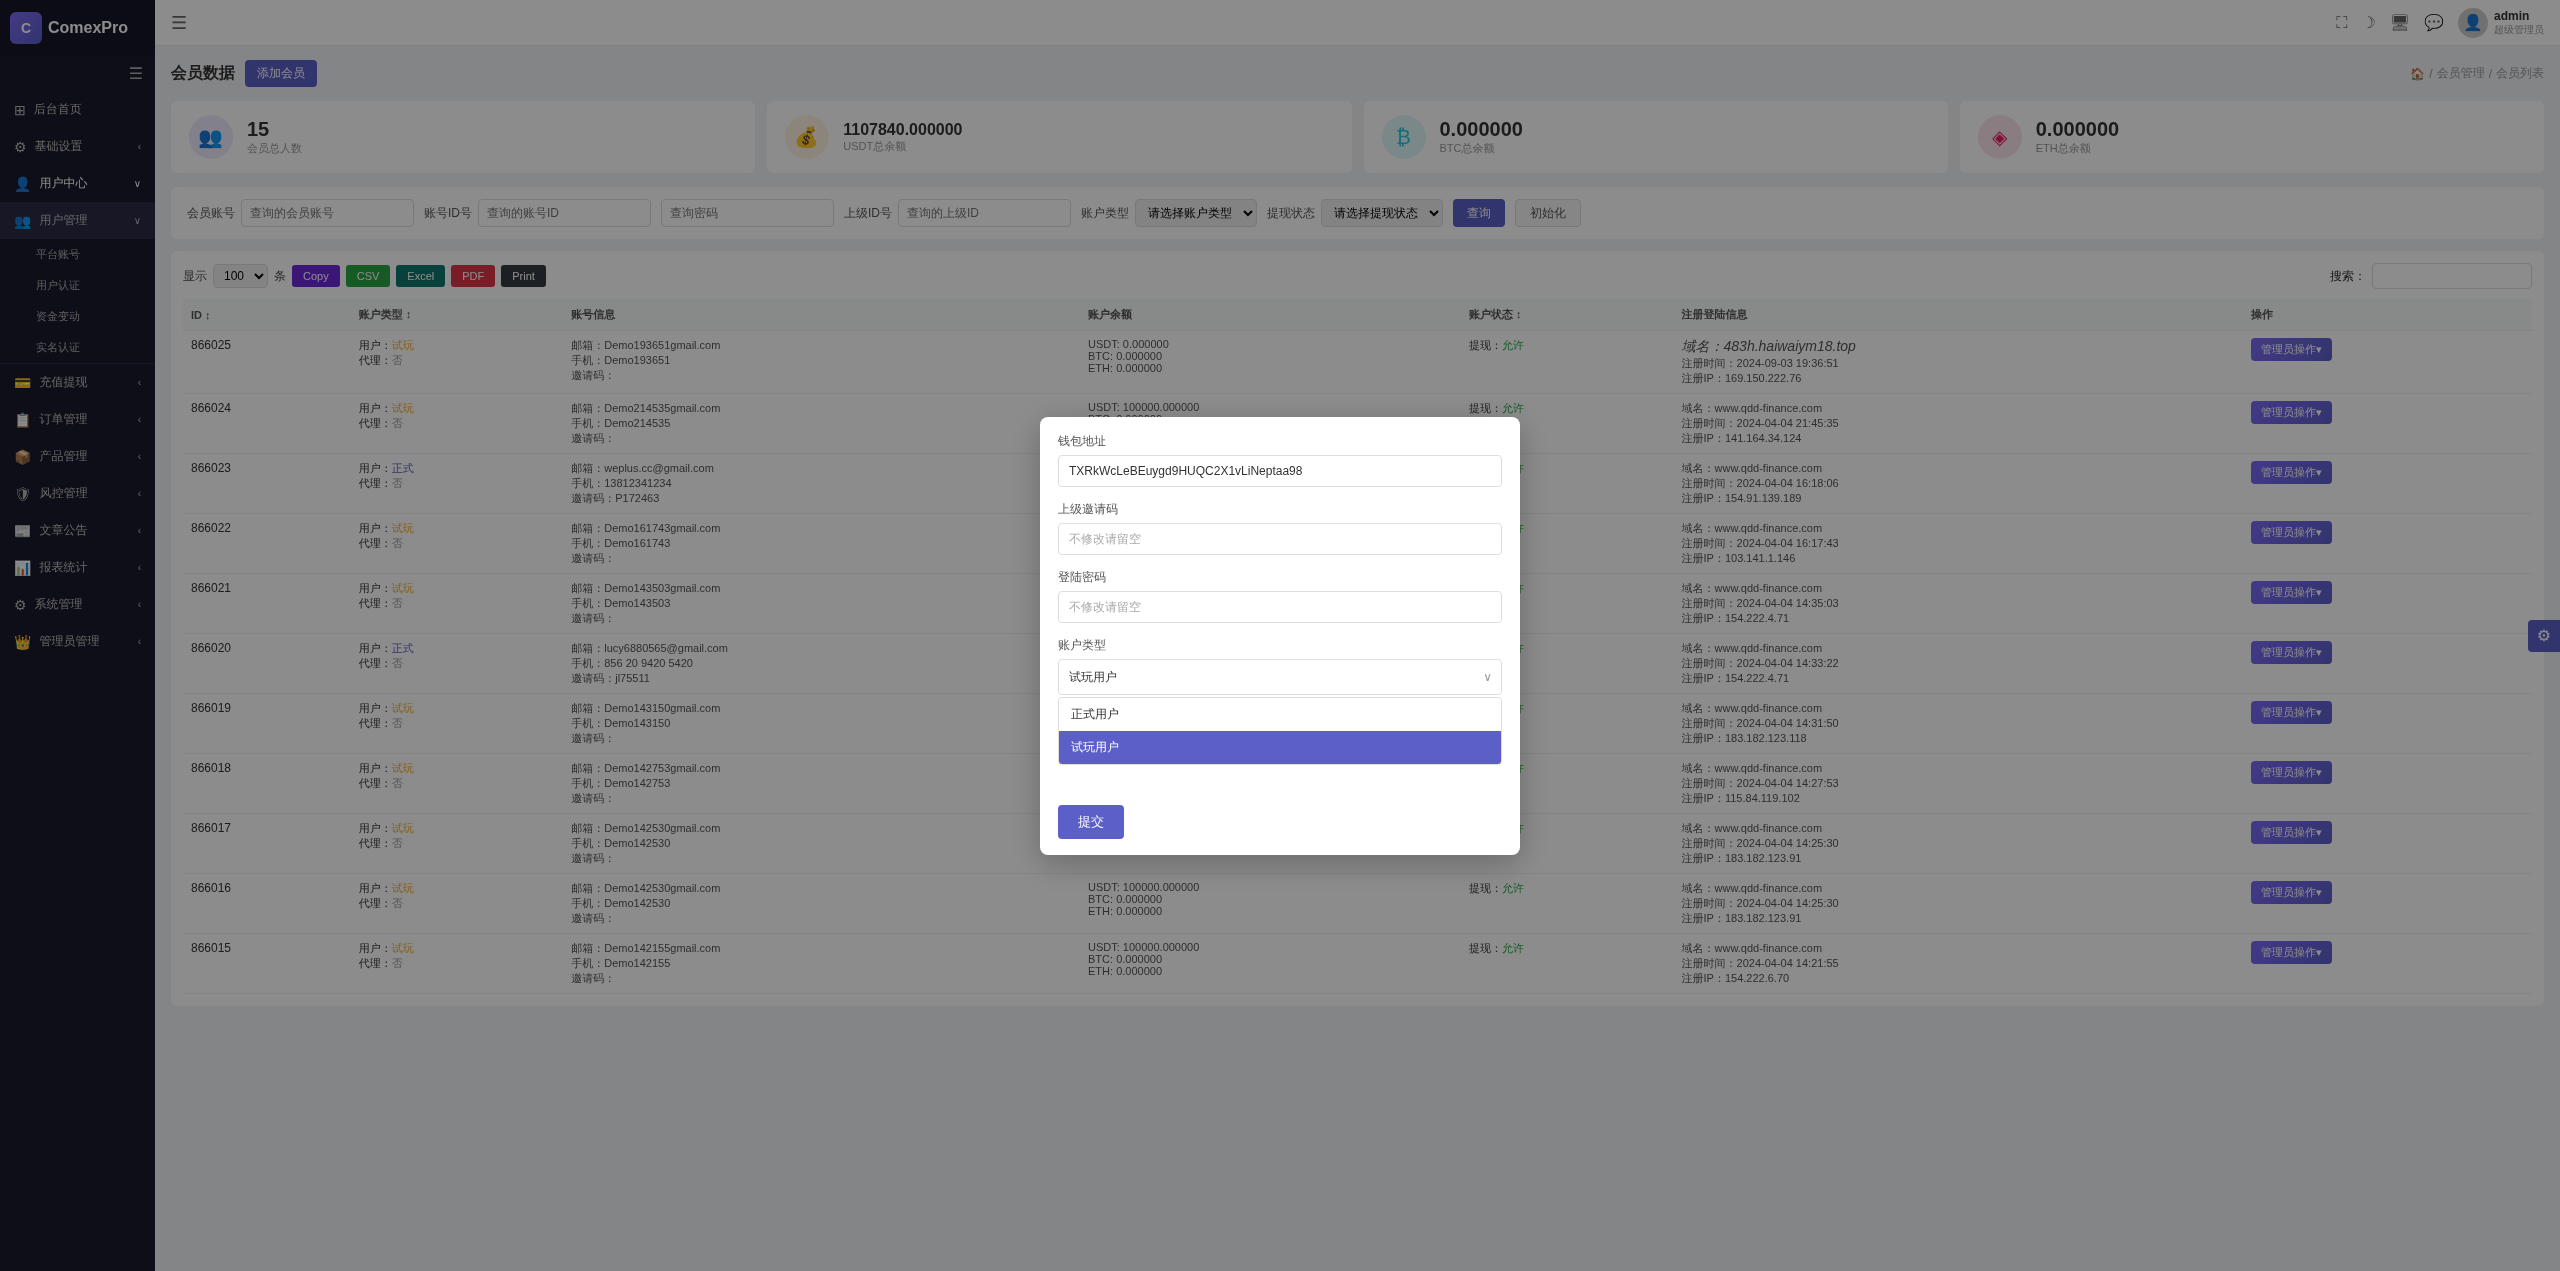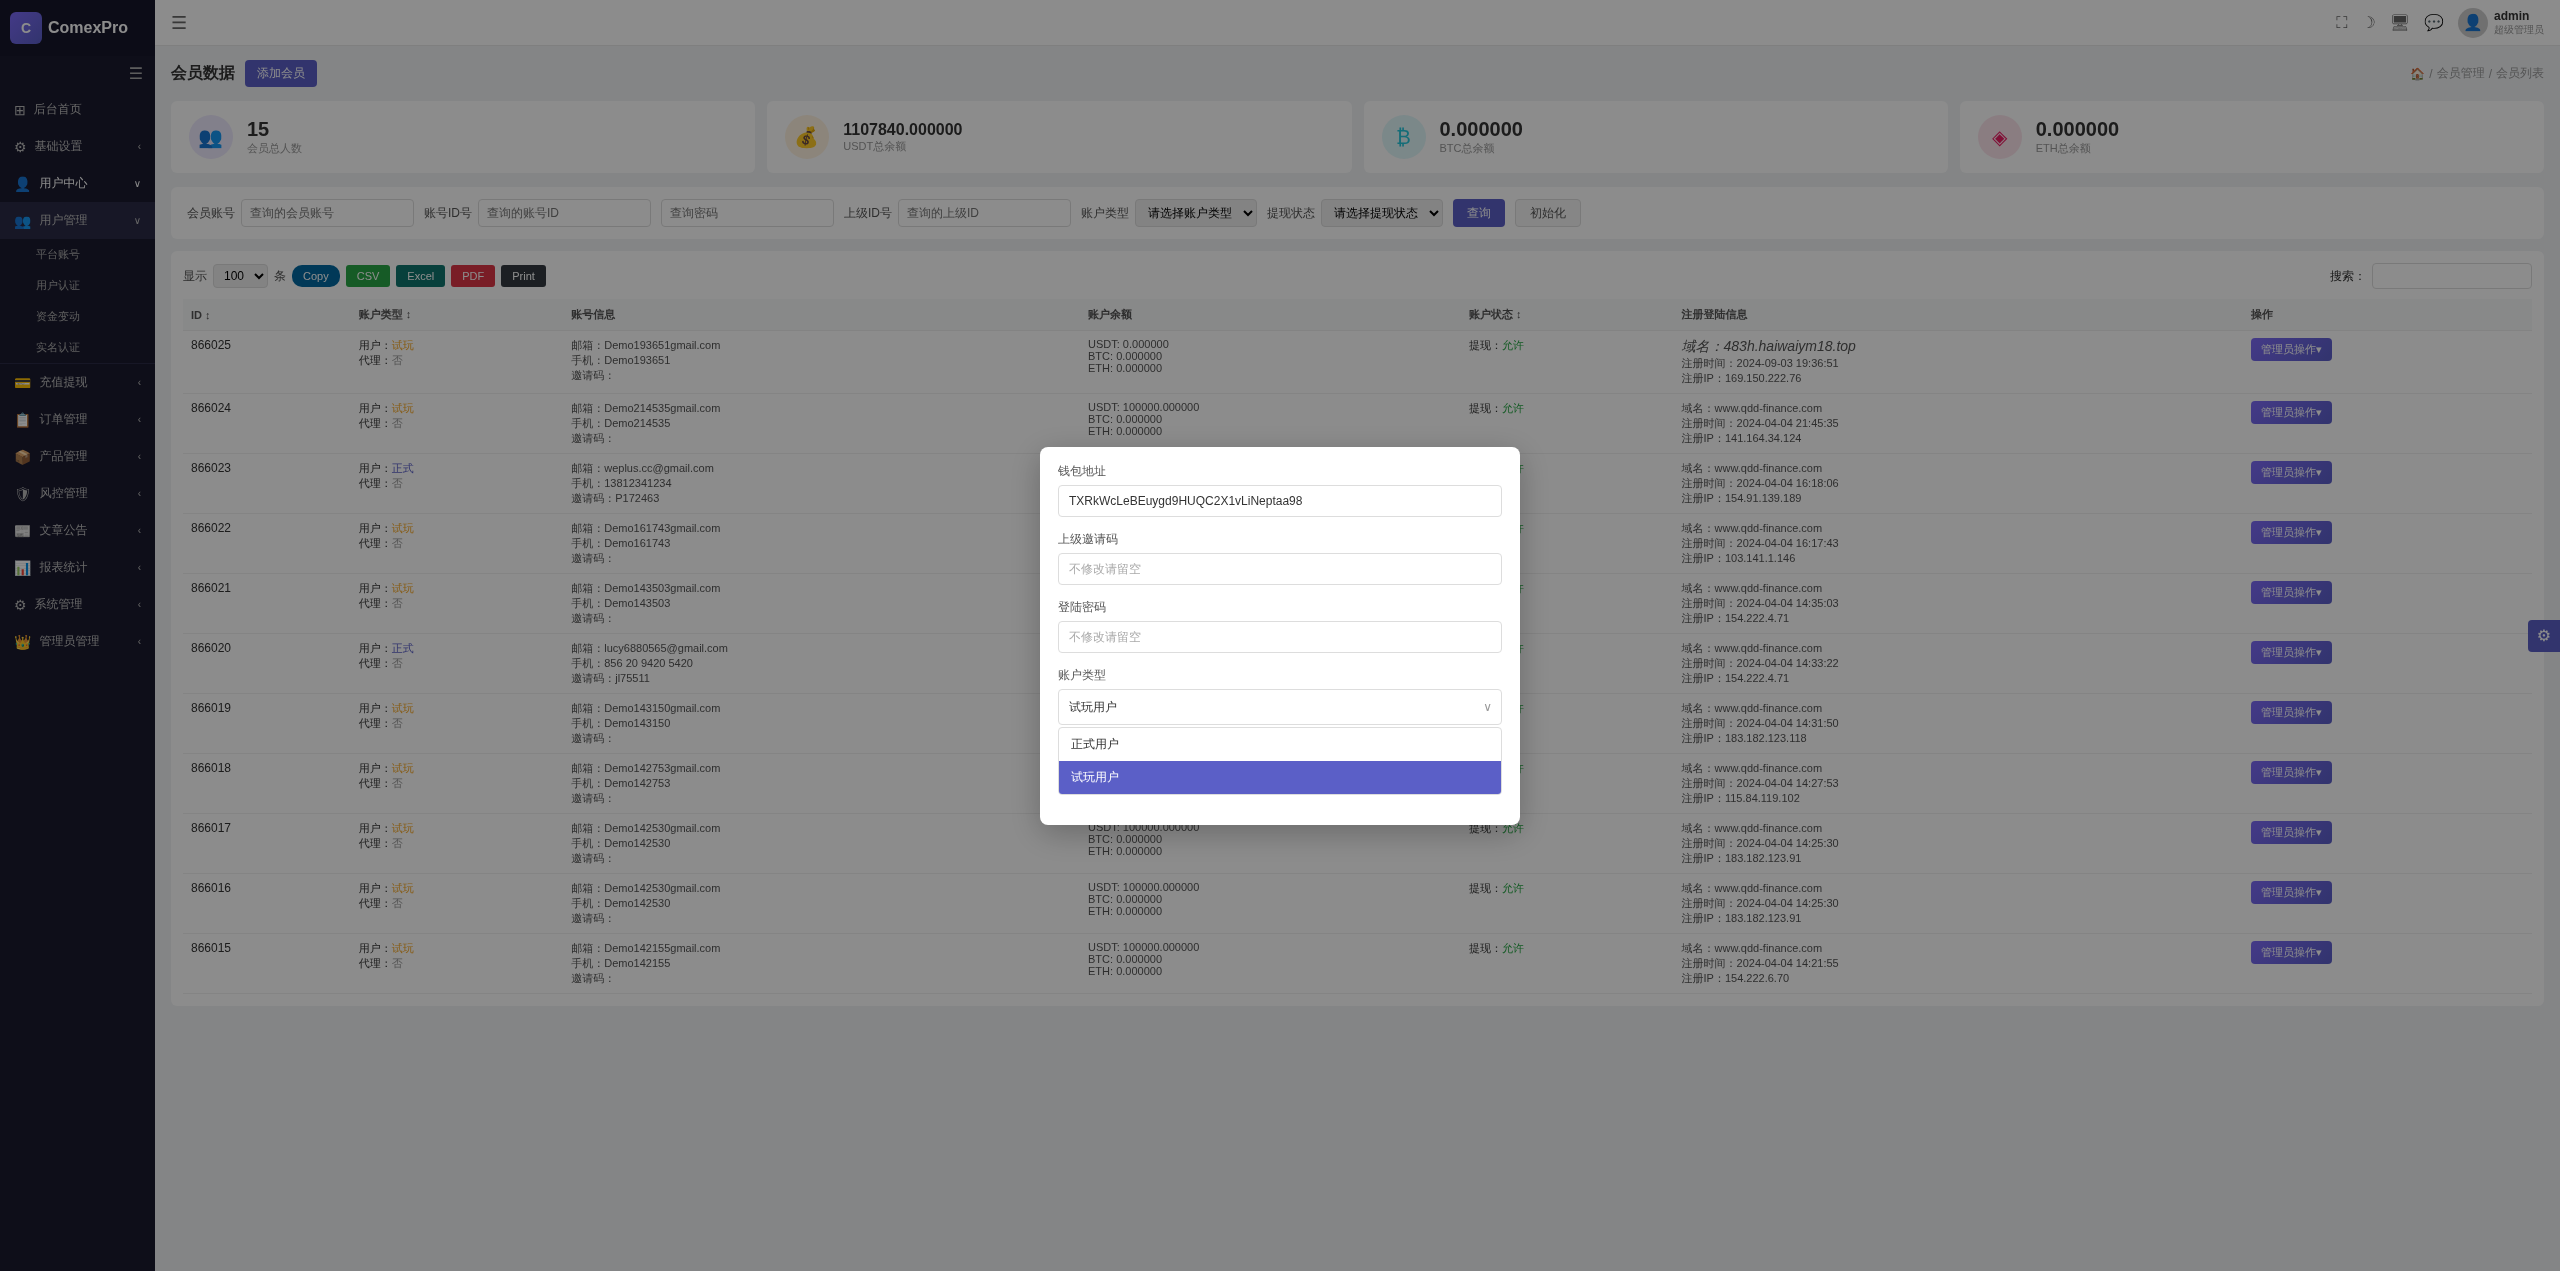--- a/index.html
+++ b/index.html
@@ -57,21 +57,21 @@
     .btn-search { background: #5b5fc7; color: #fff; border: none; padding: 5px 14px; border-radius: 4px; cursor: pointer; font-size: 12px; height: 28px; }
     .btn-reset { background: #f5f5f5; color: #555; border: 1px solid #ddd; padding: 5px 14px; border-radius: 4px; cursor: pointer; font-size: 12px; height: 28px; }
 
     
     .table-area { background: #fff; border-radius: 6px; padding: 12px; }
     .table-controls { display: flex; align-items: center; justify-content: space-between; margin-bottom: 10px; }
     .table-controls-left { display: flex; align-items: center; gap: 6px; font-size: 12px; color: #555; }
     .table-controls-left select { border: 1px solid #ddd; border-radius: 4px; padding: 3px 6px; font-size: 12px; }
     .export-btns { display: flex; gap: 6px; }
     .btn-export { padding: 4px 10px; border-radius: 3px; font-size: 11px; cursor: pointer; border: 1px solid transparent; }
-    .btn-copy { background: #0369a1; color: #fff; border-radius: 10px; }
+    .btn-copy { background: #6d28d9; color: #fff; }
     .btn-csv { background: #28a745; color: #fff; }
     .btn-excel { background: #0f766e; color: #fff; }
     .btn-pdf { background: #dc3545; color: #fff; }
     .btn-print { background: #343a40; color: #fff; }
     .search-right { display: flex; align-items: center; gap: 6px; font-size: 12px; }
     .search-right input { border: 1px solid #ddd; border-radius: 4px; padding: 4px 8px; font-size: 12px; height: 26px; width: 160px; }
 
     table { width: 100%; border-collapse: collapse; font-size: 11px; }
     thead { background: #f8f9fa; }
     th { padding: 8px 8px; text-align: left; color: #555; font-weight: 600; border-bottom: 1px solid #eee; white-space: nowrap; }
@@ -670,18 +670,21 @@
           </select>
           <span class="form-select-arrow">∨</span>
         </div>
 
         <div class="dropdown-list">
           <div class="dropdown-list-item">正式用户</div>
           <div class="dropdown-list-item selected">试玩用户</div>
         </div>
       </div>
     </div>
+    <div class="modal-footer">
+      <button class="btn-submit">提交</button>
+    </div>
   </div>
 </div>
 
 <div class="settings-float">
   <span>⚙</span>
 </div>
 
 </body></html>

